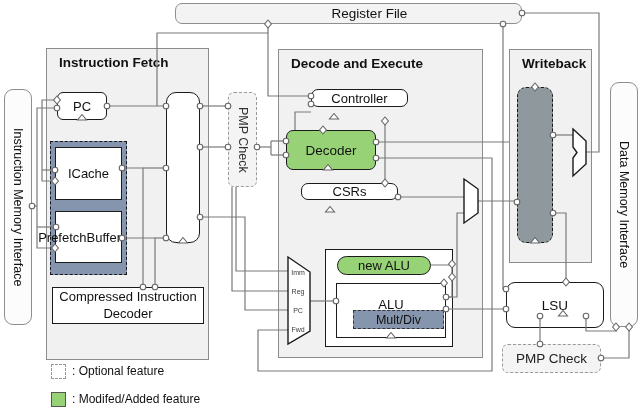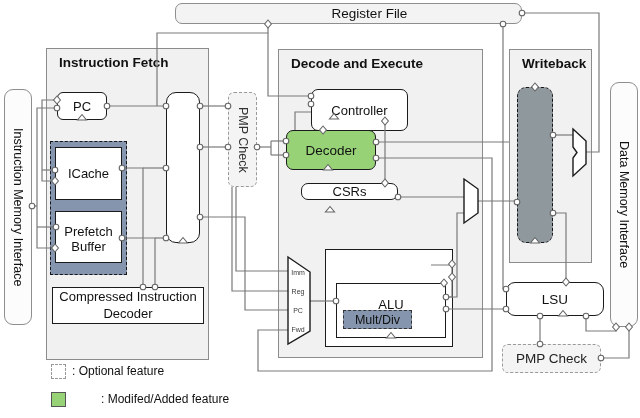--- a/index.html
+++ b/index.html
@@ -19,21 +19,21 @@
         display:flex;align-items:center;justify-content:center;
         writing-mode:vertical-rl;font-size:12.5px;color:#333;white-space:nowrap;}
   .dashed-h{background:#f4f4f4;border:1.3px dashed #999;border-radius:6px;
         display:flex;align-items:center;justify-content:center;font-size:13.5px;color:#222;}
   .opt-container{background:#8595ad;border:1.6px dashed #15151a;}
   .green{background:#97d277;}
   .slate{background:#8595ad;}
   .wbgray{background:#8f989c;border:1.6px dashed #15151a;border-radius:9px;}
   .pill{border-radius:10px;}
   .two-line{flex-direction:column;line-height:1.25;text-align:center;}
-  .spread{flex-direction:column;justify-content:flex-start;padding:12px 0;}
+  .spread{flex-direction:row;justify-content:flex-end;padding:4px 0;}
   .legend-text{font-size:12px;display:flex;align-items:center;}
   svg{position:absolute;left:0;top:0;pointer-events:none;}
   svg text{font-family:"Liberation Sans",sans-serif;}
 </style>
 </head>
 <body>
 
 <div id="stage">
 
   <div class="abs sec" style="left:46px;top:48px;width:163px;height:312px;">
@@ -72,52 +72,55 @@
   </div>
   <div class="abs rbox two-line" style="left:52px;top:287px;width:152px;height:37px;border-radius:0;">
     <span>Compressed Instruction</span>
     <span>Decoder</span>
   </div>
 
   <div class="abs dashed-v" style="left:228px;top:92px;width:29px;height:95px;">
     <span>PMP Check</span>
   </div>
 
-  <div class="abs rbox" style="left:311px;top:89px;width:97px;height:42px;">
+  <div class="abs rbox" style="left:311px;top:89px;width:97px;height:18px;">
     <span>Controller</span>
   </div>
   <div class="abs rbox green" style="left:286px;top:130px;width:90px;height:40px;font-size:13.5px;">
     <span>Decoder</span>
   </div>
   <div class="abs rbox" style="left:301px;top:183px;width:97px;height:17px;">
     <span>CSRs</span>
   </div>
 
   <div class="abs rbox" style="left:325px;top:249px;width:128px;height:98px;border-radius:0;"></div>
+  <div class="abs rbox green pill" style="left:337px;top:256px;width:94px;height:19px;">
+    <span>new ALU</span>
+  </div>
   <div class="abs rbox" style="left:336px;top:283px;width:110px;height:55px;border-radius:0;align-items:flex-start;">
     <span style="margin-top:13px;">ALU</span>
   </div>
-  <div class="abs slate" style="left:343px;top:310px;width:69px;height:19px;border:1.5px dashed #333;
+  <div class="abs slate" style="left:353px;top:310px;width:91px;height:19px;border:1.5px dashed #333;
         display:flex;align-items:center;justify-content:center;font-size:12.5px;">
     <span>Mult/Div</span>
   </div>
 
   <div class="abs wbgray" style="left:517px;top:87px;width:36px;height:156px;"></div>
 
-  <div class="abs rbox" style="left:506px;top:282px;width:98px;height:34px;border-radius:9px;font-size:13.5px;">
+  <div class="abs rbox" style="left:506px;top:282px;width:98px;height:46px;border-radius:9px;font-size:13.5px;">
     <span>LSU</span>
   </div>
   <div class="abs dashed-h" style="left:502px;top:344px;width:99px;height:29px;">
     <span>PMP Check</span>
   </div>
 
   <div class="abs" style="left:51px;top:364px;width:15px;height:15px;background:#fff;border:1.5px dashed #999;"></div>
   <div class="abs legend-text" style="left:72px;top:362px;height:18px;">: Optional feature</div>
   <div class="abs green" style="left:51px;top:392px;width:15px;height:15px;border:1px solid #555;"></div>
-  <div class="abs legend-text" style="left:72px;top:390px;height:18px;margin-left:29px;">: Modifed/Added feature</div>
+  <div class="abs legend-text" style="left:72px;top:390px;height:18px;">: Modifed/Added feature</div>
 
   <svg id="overlay" width="640" height="418" viewBox="0 0 640 418">
     <g id="wires">
         <path d="M268,24 V33" fill="none" stroke="#7a7a7a" stroke-width="1.2"></path>
         <path d="M157,106 V33 H268 V96 H311" fill="none" stroke="#7a7a7a" stroke-width="1.2"></path>
         <path d="M107,106 H166" fill="none" stroke="#7a7a7a" stroke-width="1.2"></path>
         <path d="M200,106 H228" fill="none" stroke="#7a7a7a" stroke-width="1.2"></path>
         <path d="M200,147 H228" fill="none" stroke="#7a7a7a" stroke-width="1.2"></path>
         <path d="M257,147 H271" fill="none" stroke="#7a7a7a" stroke-width="1.2"></path>
         <path d="M271,141 V155" fill="none" stroke="#7a7a7a" stroke-width="1.2"></path>

